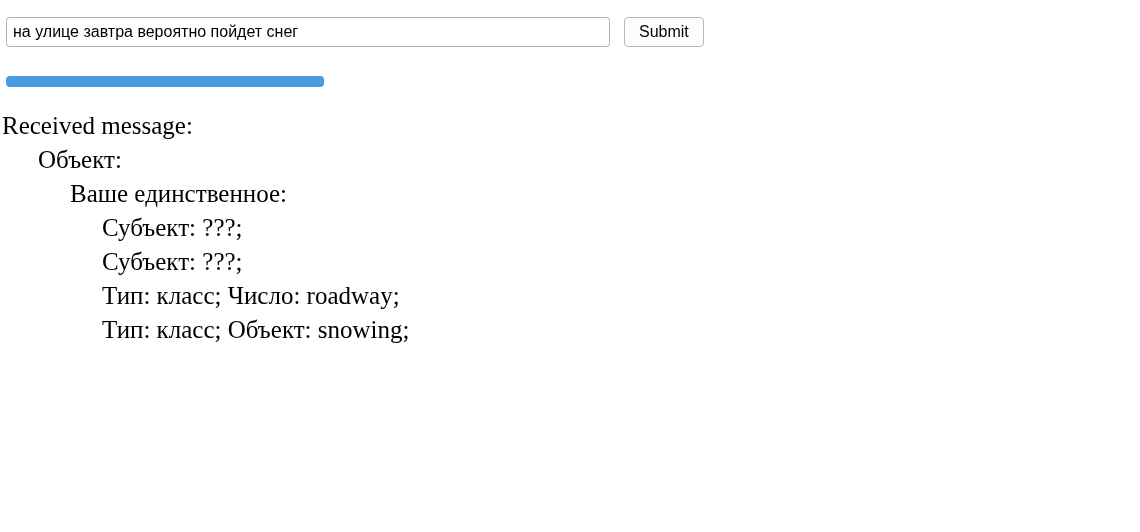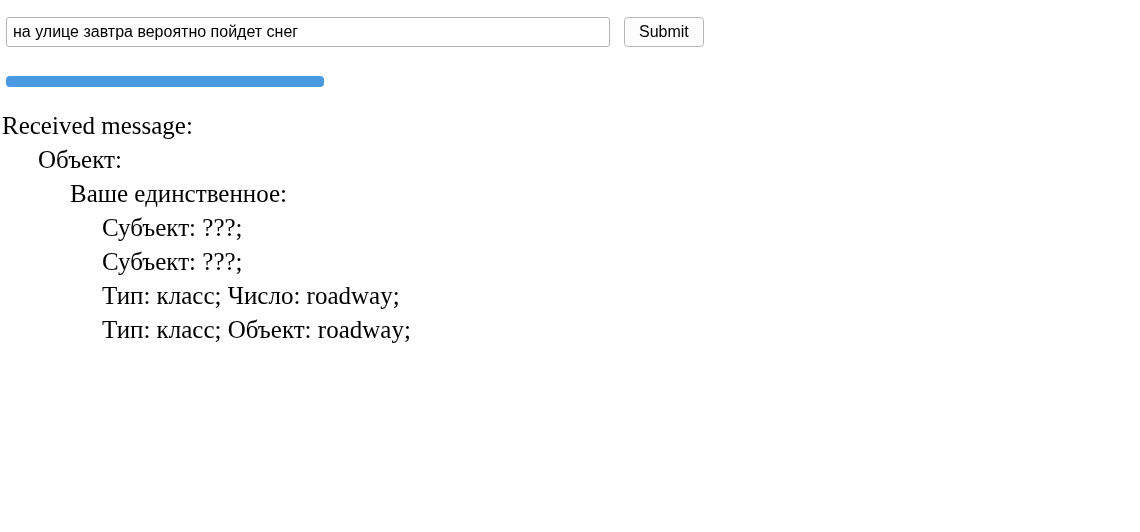--- a/index.html
+++ b/index.html
@@ -90,16 +90,16 @@
     <div class="progress-bar" style="width: 100%; background: rgb(74, 154, 225);"></div>
   </div>
 
   <div class="results">
     <div class="line lvl0">Received message:</div>
     <div class="line lvl1">Объект:</div>
     <div class="line lvl2">Ваше единственное:</div>
     <div class="line lvl3">Субъект: ???;</div>
     <div class="line lvl3">Субъект: ???;</div>
     <div class="line lvl3">Тип: класс; Число: roadway;</div>
-    <div class="line lvl3">Тип: класс; Объект: roadway;</div>
+    <div class="line lvl3">Тип: класс; Объект: snowing;</div>
   </div>
 
 </div>
 
 </body></html>

